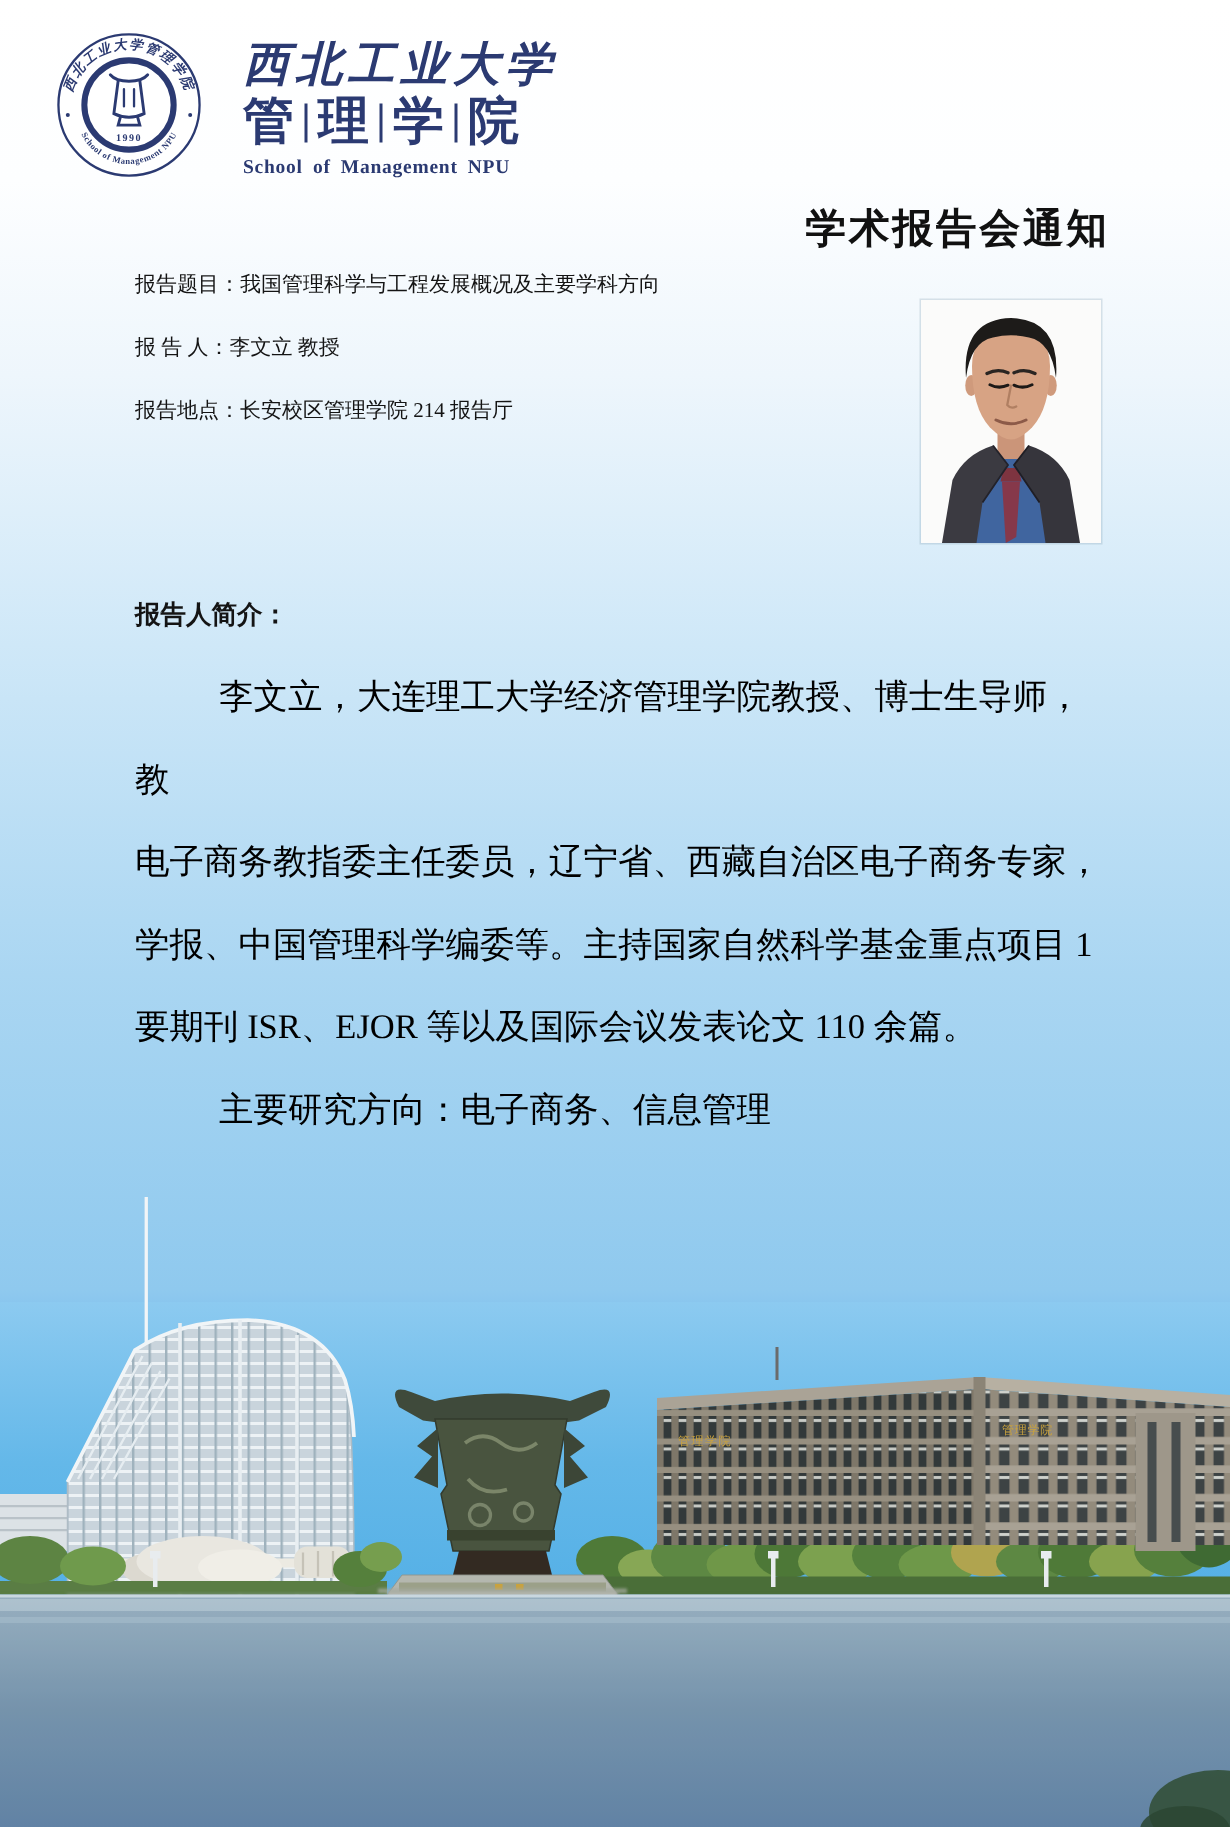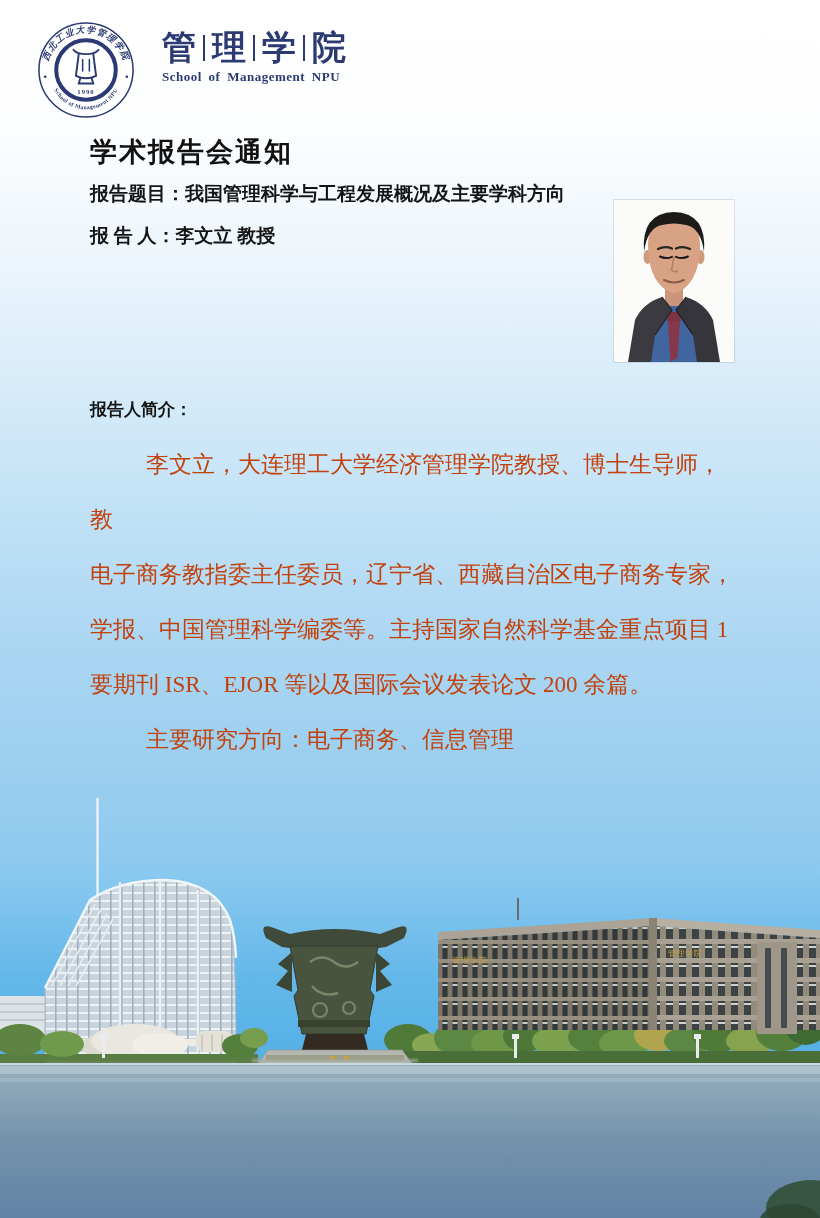--- a/index.html
+++ b/index.html
@@ -11,28 +11,28 @@
   
   .logo-row{left:38px;top:22px;width:420px;height:110px;}
   .badge{left:0;top:0;width:96px;height:96px;}
   .wordmark{left:124px;top:4px;width:300px;color:#2b3a72;}
   .wm-line1{font-style:italic;font-weight:bold;font-size:31px;letter-spacing:4px;line-height:34px;}
   .wm-line2{margin-top:3px;font-weight:bold;font-size:34px;line-height:38px;display:flex;align-items:center;}
   .wm-line2 .ch{display:inline-block;}
   .wm-sep{display:inline-block;width:2px;height:26px;background:#2b3a72;margin:0 7px;}
   .wm-line3{margin-top:2px;font-weight:bold;font-size:13px;letter-spacing:0.5px;word-spacing:3px;}
   
-  .page-title{left:90px;top:134px;width:650px;text-align:left;
+  .page-title{left:90px;top:134px;width:650px;text-align:right;
        font-family:"Liberation Sans","DejaVu Sans",sans-serif;
        font-weight:bold;font-size:27px;letter-spacing:2px;color:#111;}
   .details{left:90px;top:181px;width:660px;}
-  .detail-row{height:42px;font-weight:bold;font-size:19px;color:#141414;white-space:pre;}
+  .detail-row{height:42px;font-weight:normal;font-size:14px;color:#141414;white-space:pre;}
   .intro-heading{left:90px;top:398px;font-weight:bold;font-size:17px;color:#141414;}
   
-  .bio{left:90px;top:437px;width:652px;font-size:23px;line-height:55px;color:#c2410c;}
+  .bio{left:90px;top:437px;width:652px;font-size:23px;line-height:55px;color:#000000;}
   .bio .indent{text-indent:56px;}
   
   .speaker-photo{left:614px;top:200px;width:120px;height:162px;box-shadow:0 0 0 1px rgba(120,150,170,.25);}
   .speaker-photo svg{display:block;}
   
   .campus-photo{left:0;top:792px;width:820px;height:426px;}
   .campus-photo svg{display:block;}
 </style>
 </head>
 <body>
@@ -55,47 +55,49 @@
     <circle cx="92.5" cy="57" r="1.4" fill="#2b3a72"></circle>
     <g stroke="#2b3a72" fill="none" stroke-width="2" stroke-linecap="round">
       <path d="M37,29 C42,35 58,35 63,29"></path>
       <path d="M42.5,33 L39.5,56 Q50,61 60.5,56 L57.5,33"></path>
       <path d="M46.5,39 L46.5,51 M53.5,39 L53.5,51" stroke-width="1.6"></path>
       <path d="M44,58.5 L42.5,64 L57.5,64 L56,58.5"></path>
     </g>
     <text x="50" y="75" text-anchor="middle" font-size="7" font-weight="bold" fill="#2b3a72" font-family="Liberation Serif, DejaVu Serif, serif" letter-spacing="1">1990</text>
   </svg>
   <div class="abs wordmark">
+    <div class="wm-line1">西北工业大学</div>
     <div class="wm-line2">
       <span class="ch">管</span>
         <span class="wm-sep"></span>
         <span class="ch">理</span>
         <span class="wm-sep"></span>
         <span class="ch">学</span>
         <span class="wm-sep"></span>
         <span class="ch">院</span>
     </div>
     <div class="wm-line3">School of Management NPU</div>
   </div>
 </div>
 
 <div class="abs page-title">学术报告会通知</div>
 
 <div class="abs details">
   <div class="detail-row"><span>报告题目：</span><span>我国管理科学与工程发展概况及主要学科方向</span></div>
   <div class="detail-row"><span>报 告 人：</span><span>李文立 教授</span></div>
+  <div class="detail-row"><span>报告地点：</span><span>长安校区管理学院 214 报告厅</span></div>
 </div>
 
 <div class="abs intro-heading">报告人简介：</div>
 
 <div class="abs bio">
   <div class="indent">李文立，大连理工大学经济管理学院教授、博士生导师，教</div>
   <div>电子商务教指委主任委员，辽宁省、西藏自治区电子商务专家，</div>
   <div>学报、中国管理科学编委等。主持国家自然科学基金重点项目 1</div>
-  <div>要期刊 ISR、EJOR 等以及国际会议发表论文 200 余篇。</div>
+  <div>要期刊 ISR、EJOR 等以及国际会议发表论文 110 余篇。</div>
   <div class="indent">主要研究方向：电子商务、信息管理</div>
 </div>
 
 <div class="abs speaker-photo">
   <svg viewBox="0 0 120 162" width="120" height="162" xmlns="http://www.w3.org/2000/svg">
     <rect width="120" height="162" fill="#fbfbfa"></rect>
     <g>
 
       <path d="M34,162 L36,108 Q60,96 84,108 L86,162 Z" fill="#40659f"></path>
 

